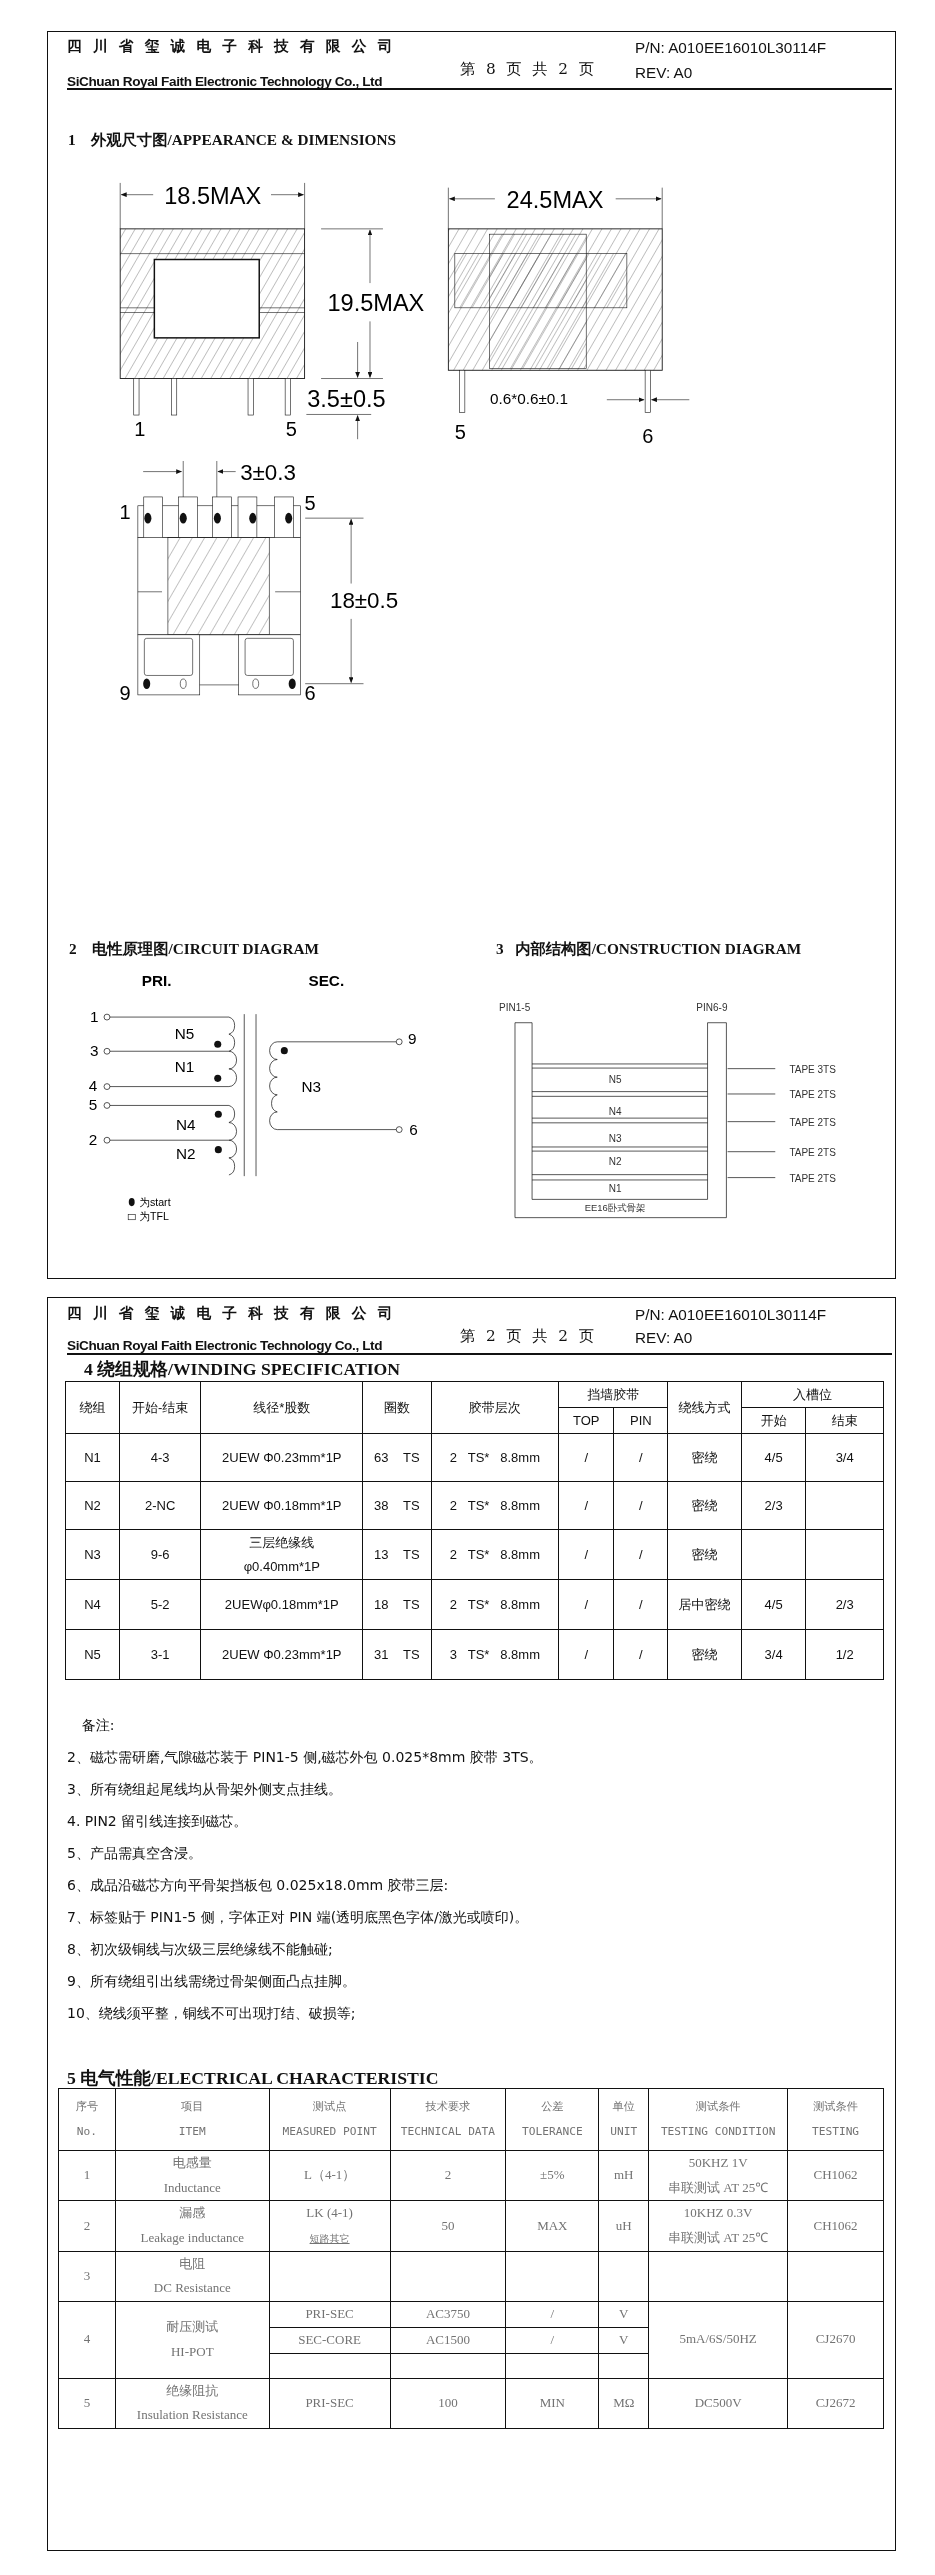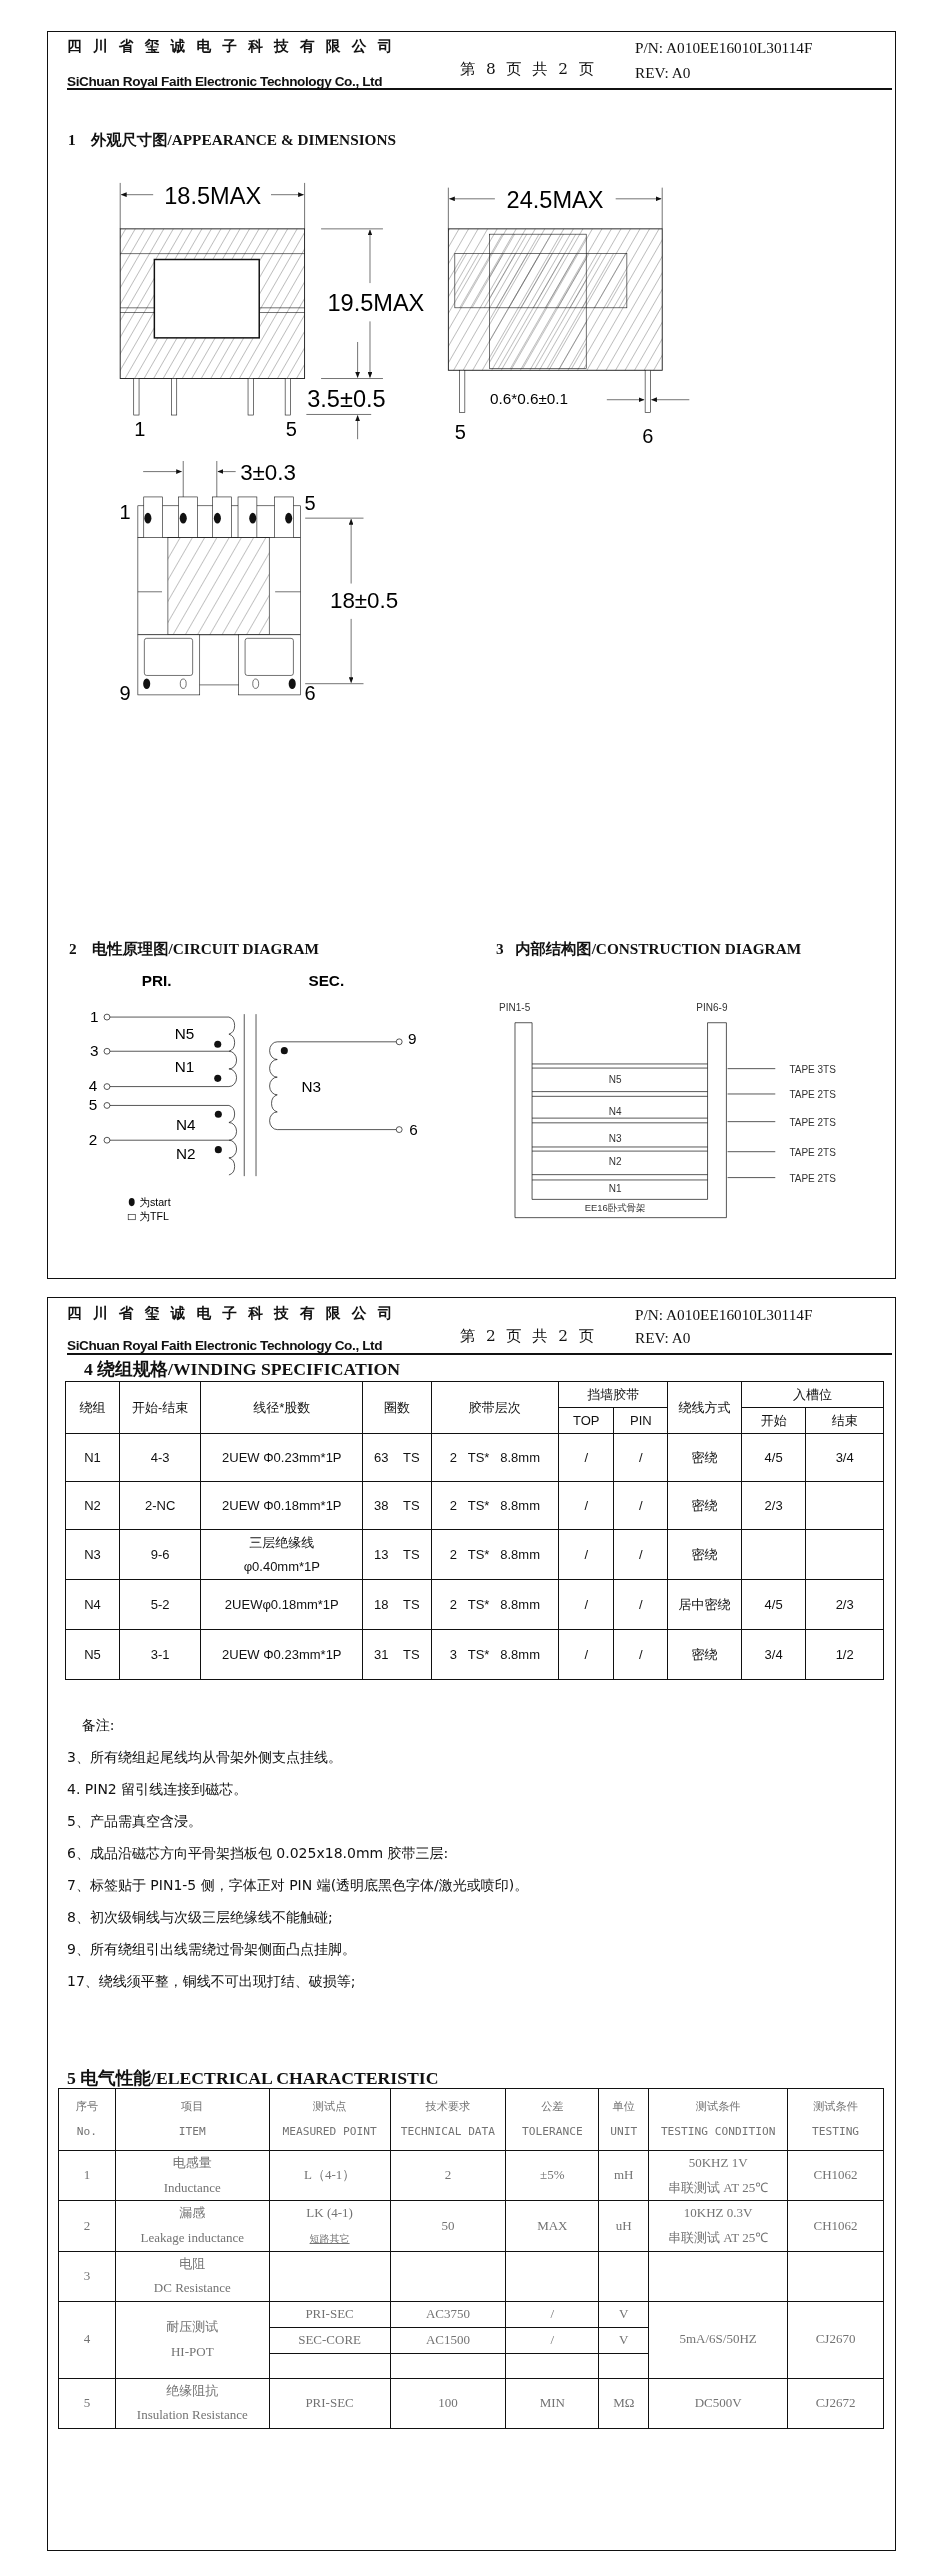--- a/index.html
+++ b/index.html
@@ -2,21 +2,21 @@
 <html style="font-size:9.4px"><head>
 <meta charset="utf-8">
 <style>
   html, body { margin:0; padding:0; background:#ffffff; }
   body { width:935px; height:2576px; position:relative; font-family:"Liberation Serif", "DejaVu Serif", serif; color:#111; }
   .abs { position:absolute; }
   .page { position:absolute; left:47px; width:849px; border:1.2px solid #111; box-sizing:border-box; background:#fff; }
   .hdr-cn { position:absolute; font-family:"DejaVu Serif", serif; font-weight:bold; font-size:14.7px; letter-spacing:11.2px; white-space:nowrap; }
   .hdr-en { position:absolute; font-family:"Liberation Sans", sans-serif; font-weight:bold; font-size:13.6px; letter-spacing:-0.4px; white-space:nowrap; }
   .hdr-page { position:absolute; font-family:"DejaVu Serif", serif; font-size:15.3px; letter-spacing:2.9px; white-space:nowrap; }
-  .hdr-pn { position:absolute; font-family:Liberation Serif, serif; font-size:15.3px; white-space:nowrap; }
+  .hdr-pn { position:absolute; font-family:Liberation Sans, sans-serif; font-size:15.3px; white-space:nowrap; }
   .hdr-rule { position:absolute; height:2.4px; background:#111; }
   .sec-title { position:absolute; font-family:"Liberation Serif", serif; font-weight:bold; font-size:15.3px; white-space:nowrap; }
   .sec-title.big { font-size:17.7px; }
   svg text { font-family:"Liberation Sans", sans-serif; }
   table.spec { position:absolute; border-collapse:collapse; font-family:"Liberation Sans", sans-serif; font-size:13px; color:#111; }
   table.spec td, table.spec th { border:1.2px solid #111; text-align:center; vertical-align:middle; font-weight:normal; padding:0; }
   table.elec { position:absolute; border-collapse:collapse; font-family:"Liberation Serif", serif; font-size:13px; color:#737373; }
   table.elec td, table.elec th { border:1.2px solid #111; text-align:center; vertical-align:middle; font-weight:normal; padding:0; line-height:1.9; }
   table.elec th { font-family:"DejaVu Sans Mono", monospace; font-size:11.2px; line-height:2.2; }
   .notes { position:absolute; font-family:"DejaVu Sans", sans-serif; font-size:14px; white-space:nowrap; }
@@ -365,28 +365,29 @@
     <td>/</td>
     <td>密绕</td>
     <td>3/4</td>
     <td>1/2</td>
   </tr>
 </tbody>
   </table>
 
 <div class="notes" style="left:67px;top:1709px;">
   <div style="padding-left:14.7px;">备注:</div>
+  <div>2、磁芯需研磨,气隙磁芯装于 PIN1-5 侧,磁芯外包 0.025*8mm 胶带 3TS。</div>
   <div>3、所有绕组起尾线均从骨架外侧支点挂线。</div>
   <div>4. PIN2 留引线连接到磁芯。</div>
   <div>5、产品需真空含浸。</div>
   <div>6、成品沿磁芯方向平骨架挡板包 0.025x18.0mm 胶带三层:</div>
   <div>7、标签贴于 PIN1-5 侧，字体正对 PIN 端(透明底黑色字体/激光或喷印)。</div>
   <div>8、初次级铜线与次级三层绝缘线不能触碰;</div>
   <div>9、所有绕组引出线需绕过骨架侧面凸点挂脚。</div>
-  <div>17、绕线须平整，铜线不可出现打结、破损等;</div>
+  <div>10、绕线须平整，铜线不可出现打结、破损等;</div>
 </div>
 
 <div class="sec-title big" style="left:67px;top:2066px;">5 电气性能/ELECTRICAL CHARACTERISTIC</div>
 
 <table class="elec" style="left:58px;top:2088px;width:826px;">
   <colgroup>
     <col style="width:57px">
       <col style="width:154px">
       <col style="width:121px">
       <col style="width:116px">

